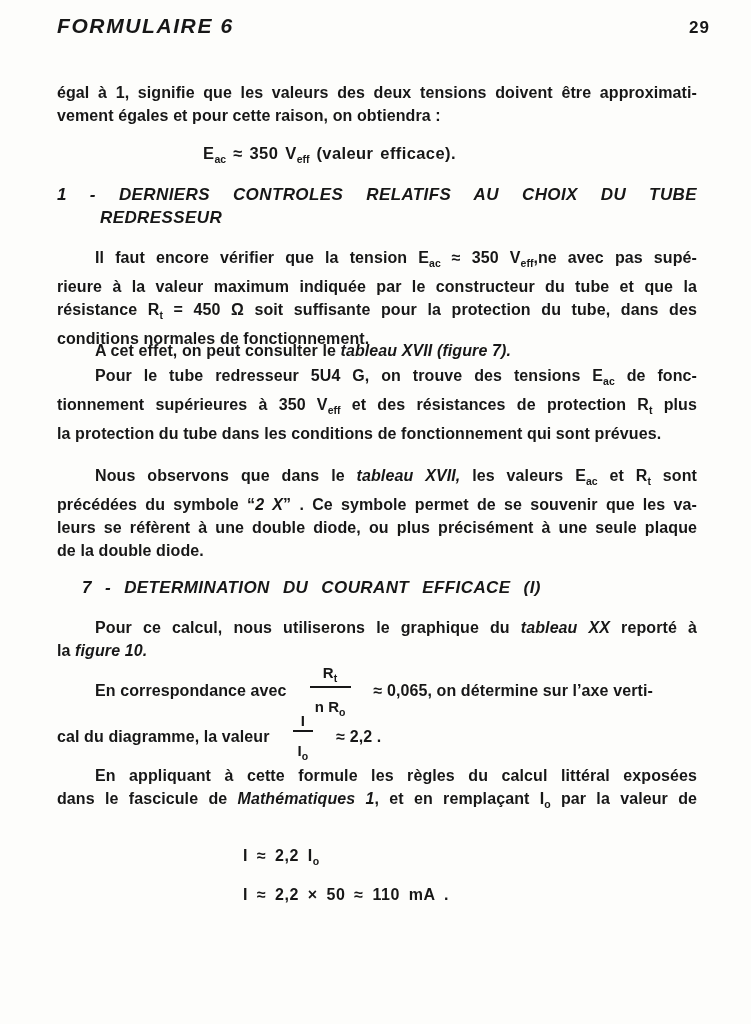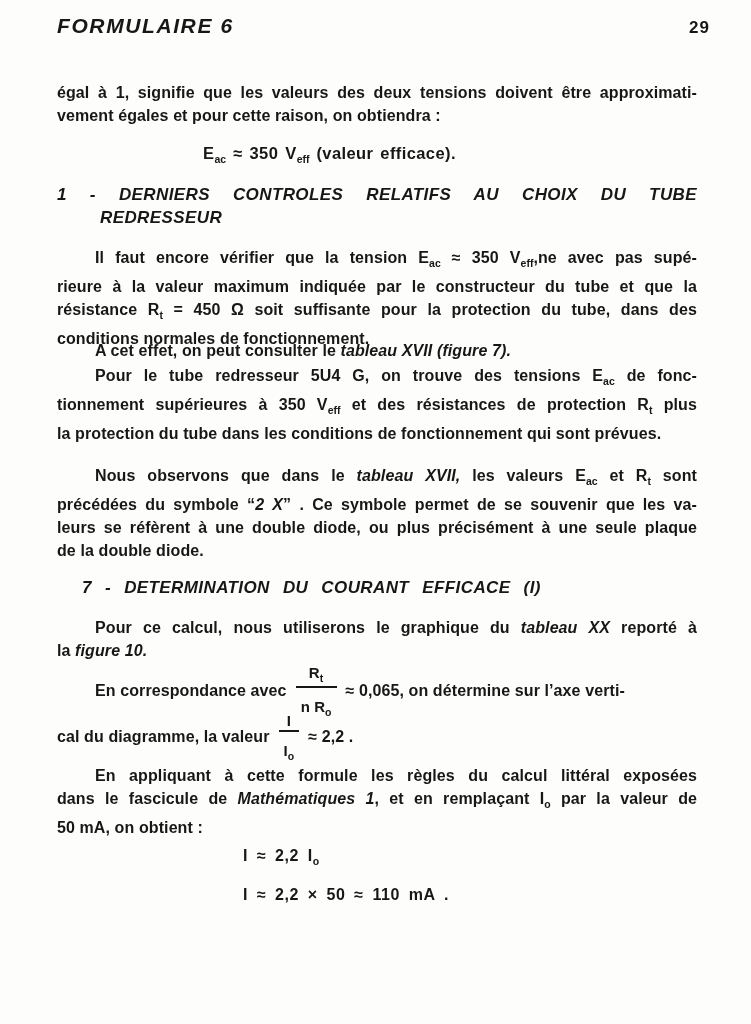--- a/index.html
+++ b/index.html
@@ -25,21 +25,21 @@
   .ind{text-indent:38px;}
   .it{font-style:italic;}
   .sb{font-size:10.5px;vertical-align:-4px;letter-spacing:0;}
   .heading .ln{font-size:17px;font-style:italic;letter-spacing:.4px;}
   .h6-l2{padding-left:43px;}
   .h7{word-spacing:8px;margin-left:25px;}
   .formula{font-size:16.5px;letter-spacing:.4px;word-spacing:2px;padding-left:146px;line-height:22px;}
   .fline{font-size:16px;letter-spacing:.5px;word-spacing:4px;padding-left:186px;line-height:22px;}
   .mrow{position:absolute;left:57px;width:640px;display:flex;align-items:center;font-size:16px;letter-spacing:.1px;}
   .mind{width:38px;flex:0 0 auto;}
-  .frac{display:inline-flex;flex-direction:column;align-items:center;margin:0 9px;font-size:15px;line-height:1.15;}
+  .frac{display:inline-flex;flex-direction:column;align-items:center;margin:0 23px;font-size:15px;line-height:1.15;}
   .frac-num{padding:0 5px 1px;}
   .frac-den{border-top:2px solid currentColor;padding:10px 5px 0;}
 </style>
 </head>
 <body>
 
 <div class="page">
 
   <header class="hdr">
     <span class="hdr-title">FORMULAIRE 6</span>
@@ -108,21 +108,20 @@
     <span class="frac">
       <span class="frac-num">I</span>
       <span class="frac-den"><span>I</span><span class="sb">o</span></span>
     </span>
     <span>≈ 2,2 .</span>
   </div>
 
   <div class="blk" style="top:764px">
     <div class="ln just ind">En appliquant à cette formule les règles du calcul littéral exposées</div>
     <div class="ln just"><span>dans le fascicule de </span><span class="it">Mathématiques 1</span><span>, et en remplaçant I</span><span class="sb">o</span><span> par la valeur de</span></div>
-    <div class="ln">50 mA, on obtient :</div>
   </div>
 
   <div class="blk fline" style="top:845px">
     <span>I ≈ 2,2 I</span><span class="sb">o</span>
   </div>
 
   <div class="blk fline" style="top:884px">
     <span>I ≈ 2,2 × 50 ≈ 110 mA .</span>
   </div>
 

